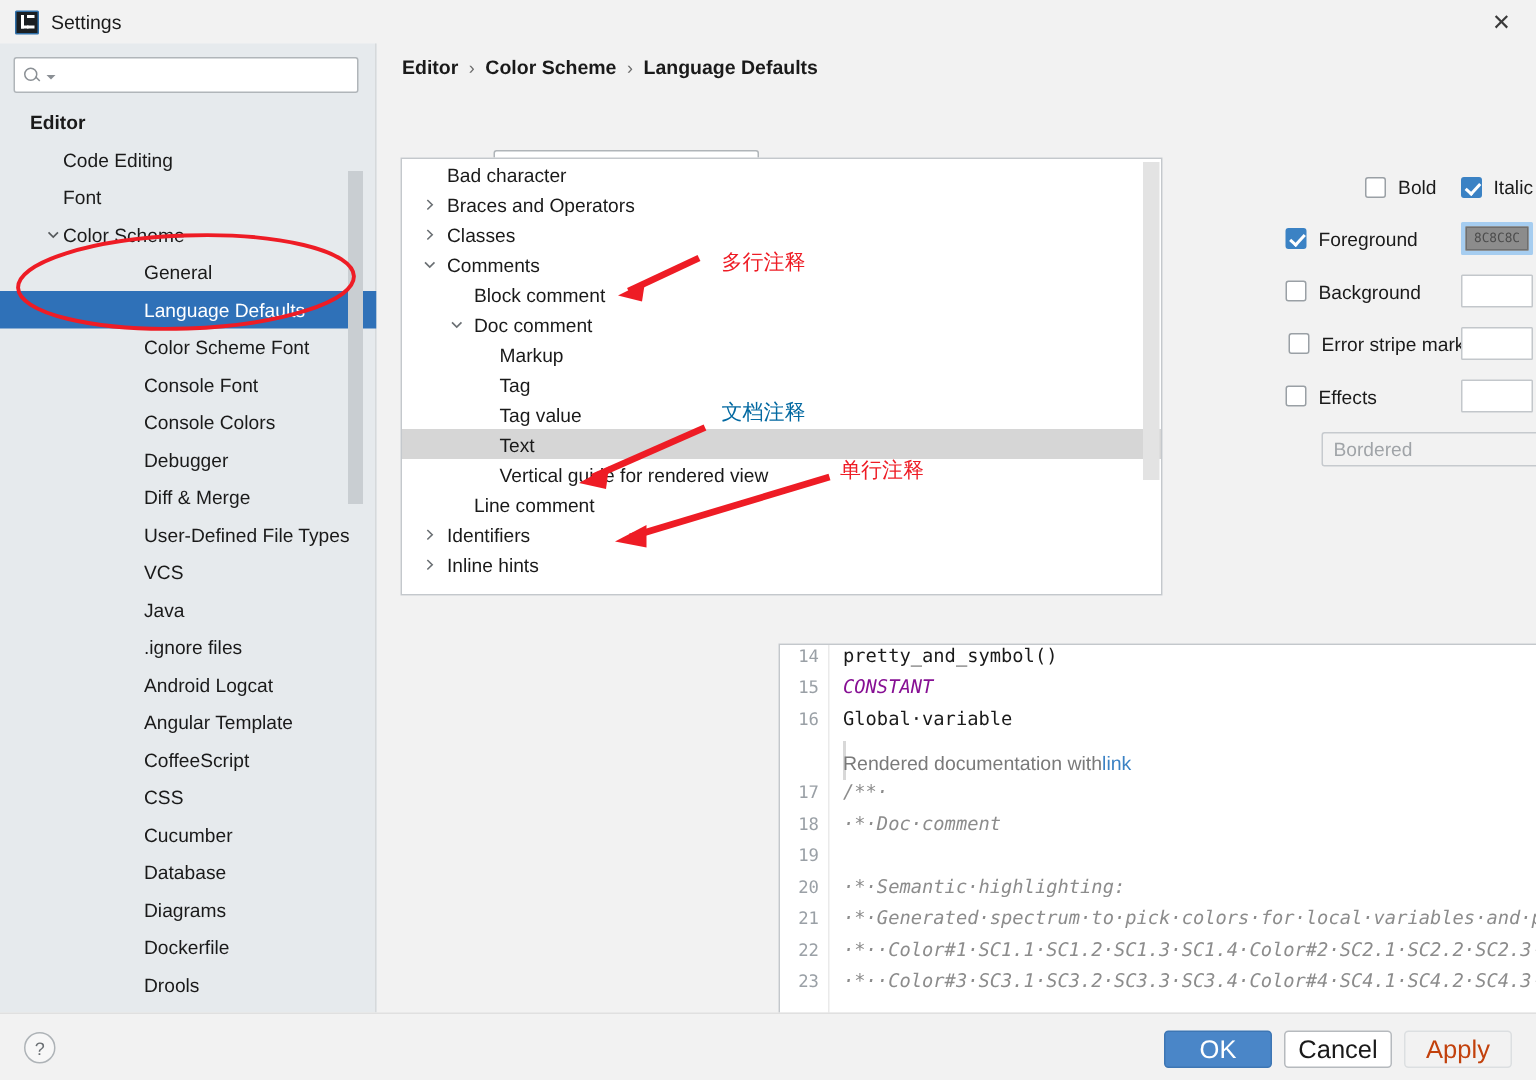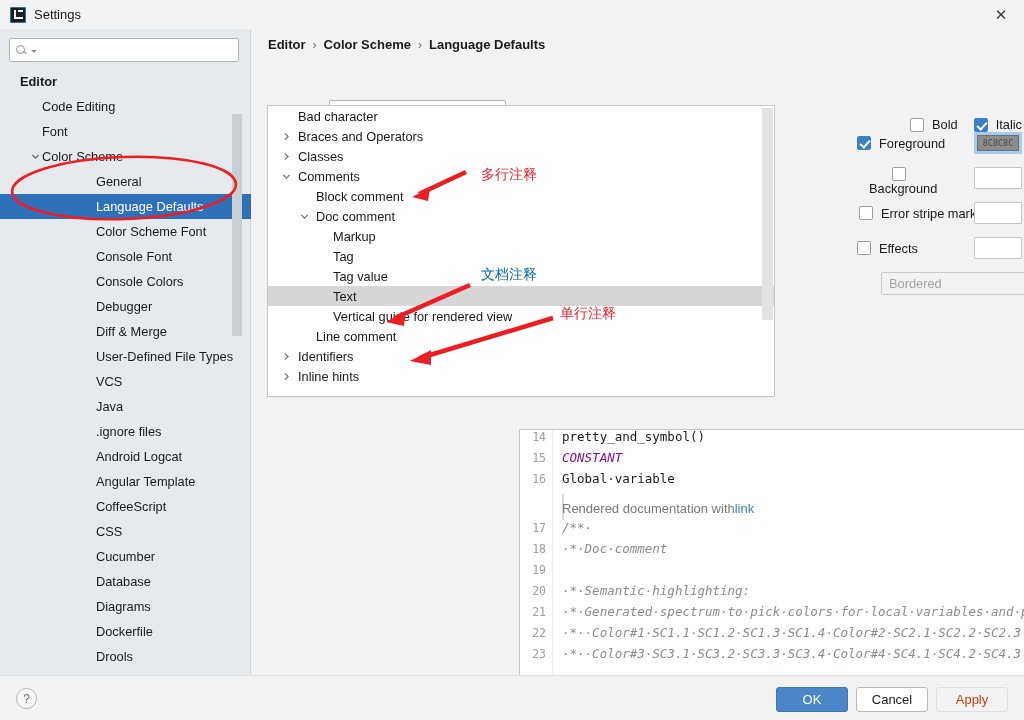--- a/index.html
+++ b/index.html
@@ -133,21 +133,21 @@
     margin-left: 18px; width: 18px; height: 18px; cursor: pointer;
     display: flex; align-items: center; justify-content: center;
   }
 
   
   #options {
     position: absolute; left: 605px; top: 88px; width: 165px;
   }
   #fontstyle-row {
     display: flex; align-items: center; justify-content: flex-end;
-    gap: 16px; 
+    gap: 16px; margin-bottom: 16px;
   }
   .cbrow { display: flex; align-items: center; height: 22px; margin-bottom: 13px; }
   .cbox {
     width: 14px; height: 14px; border: 1px solid #9aa0a5; background: #ffffff;
     border-radius: 2px; flex: none; margin-right: 8px; cursor: pointer;
     position: relative;
   }
   .cbox.checked { background: #3b82c4; border-color: #3b82c4; }
   .cbox.checked::after {
     content: ""; position: absolute; left: 4px; top: 1px;
@@ -249,21 +249,21 @@
   }
   #help-btn {
     position: absolute; left: 16px; top: 12px; width: 21px; height: 21px;
     border: 1px solid #aeb3b7; border-radius: 50%;
     display: flex; align-items: center; justify-content: center;
     font-size: 12px; color: #6a6f73; cursor: pointer; background: #f7f7f7;
   }
   .btn {
     position: absolute; top: 11px; height: 25px;
     border-radius: 3px; display: flex; align-items: center;
-    justify-content: center; font-size: 13px; cursor: pointer;
+    justify-content: center; font-size: 17px; cursor: pointer;
     font-family: "Liberation Sans", sans-serif;
   }
   #btn-ok {
     right: 176px; width: 72px; background: #4a86c8;
     border: 1px solid #3d76b4; color: #ffffff;
   }
   #btn-cancel {
     right: 96px; width: 72px; background: #ffffff;
     border: 1px solid #b6babe; color: #1a1a1a;
   }
@@ -415,21 +415,21 @@
         <div class="cbrow" style="margin:0;position:absolute;left:0;top:0;">
           <span class="cbox checked" id="cb-fg"></span>
           <span class="cblabel">Foreground</span>
         </div>
         <div class="swatch focused" id="sw-fg">
           <span id="swatch-fg-inner" style="background: rgb(140, 140, 140);">8C8C8C</span>
         </div>
       </div>
 
       <div class="optline">
-        <div class="cbrow" style="margin:0;position:absolute;left:12px;top:0;flex-direction:column;">
+        <div class="cbrow" style="margin:0;position:absolute;left:0;top:0;">
           <span class="cbox" id="cb-bg"></span>
           <span class="cblabel">Background</span>
         </div>
         <div class="swatch"></div>
       </div>
 
       <div class="optline">
         <div class="cbrow" style="margin:0;position:absolute;left:2px;top:0;">
           <span class="cbox" id="cb-err"></span>
           <span class="cblabel">Error stripe mark</span>

